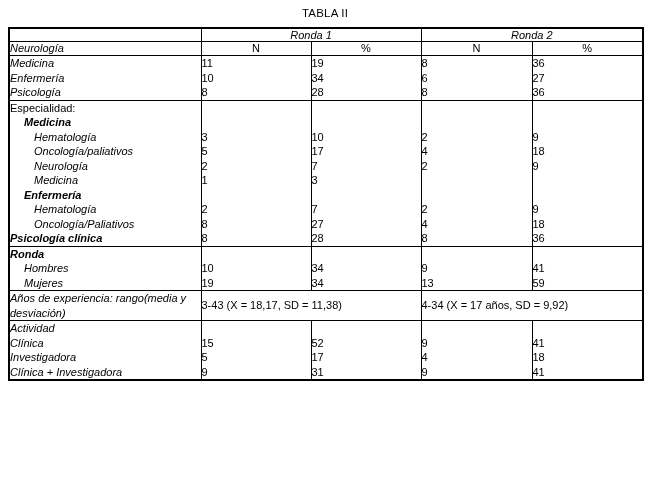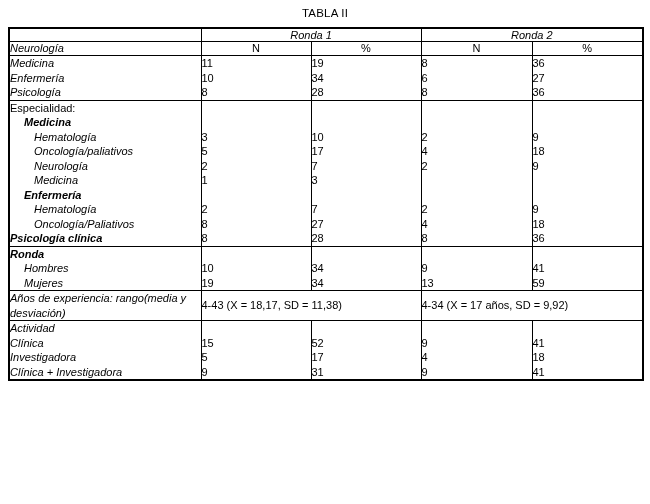--- a/index.html
+++ b/index.html
@@ -234,21 +234,21 @@
         </td>
         <td class="blockctr">
           <div>&nbsp;</div>
           <div>41</div>
           <div>59</div>
         </td>
       </tr>
 
       <tr>
         <td class="blockcell ital">Años de experiencia: rango(media y desviación)</td>
-        <td class="blockcell" colspan="2">4-43 (X = 18,17, SD = 11,38)</td>
+        <td class="blockcell" colspan="2">3-43 (X = 18,17, SD = 11,38)</td>
         <td class="blockcell" colspan="2">4-34 (X = 17 años, SD = 9,92)</td>
       </tr>
 
       <tr>
         <td class="blockcell">
           <div class="ital">Actividad</div>
           <div class="ital">Clínica</div>
           <div class="ital">Investigadora</div>
           <div class="ital">Clínica + Investigadora</div>
         </td>

